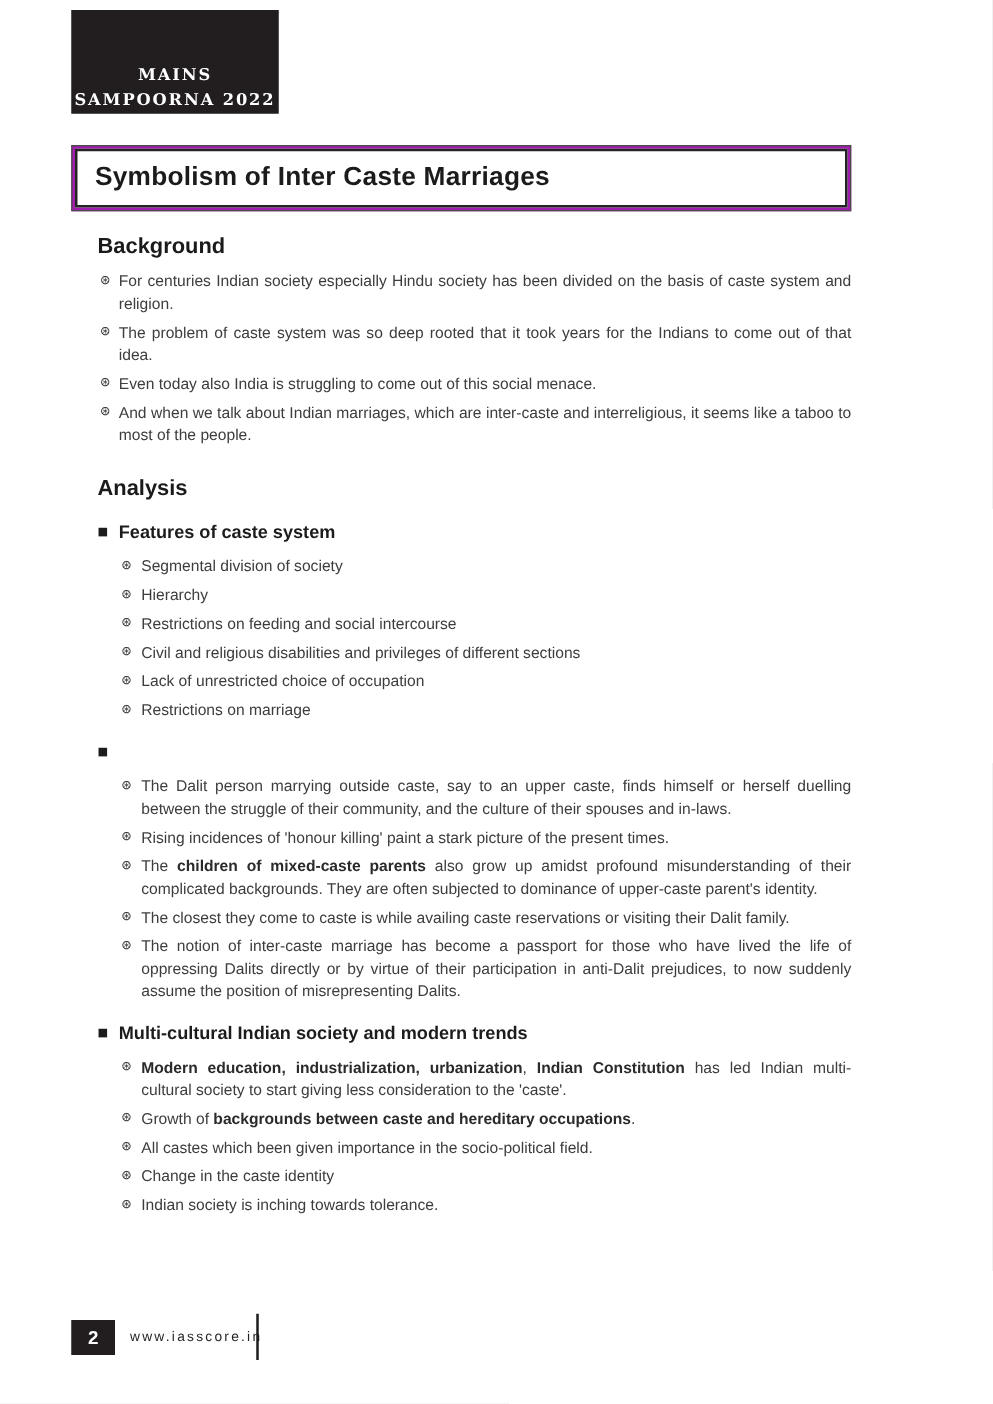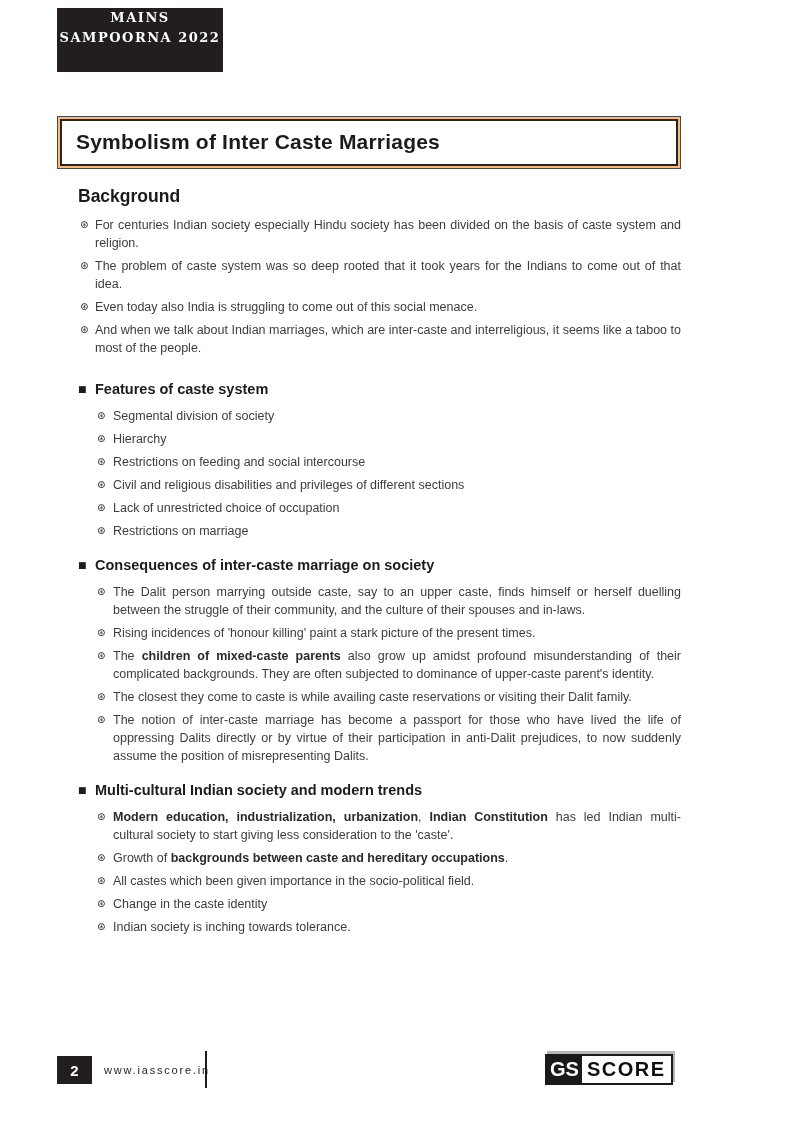--- a/index.html
+++ b/index.html
@@ -1,27 +1,27 @@
 <!DOCTYPE html>
 <html><head>
 <meta charset="utf-8">
 <style>
   html,body{margin:0;padding:0;background:#e8e8e8;}
   .page{position:relative;width:794px;height:1123px;background:#ffffff;margin:0 auto;
         font-family:"Liberation Sans",sans-serif;color:#3d3d3d;overflow:hidden;}
 
   
-  .badge{position:absolute;left:57px;top:8px;width:166px;height:64px;background:#221e1f;
-         color:#fff;display:flex;flex-direction:column;justify-content:flex-start;align-items:center;
+  .badge{position:absolute;left:57px;top:8px;width:166px;height:83px;background:#221e1f;
+         color:#fff;display:flex;flex-direction:column;justify-content:flex-end;align-items:center;
          font-family:"DejaVu Serif",serif;font-weight:bold;font-size:13px;letter-spacing:1.5px;
          line-height:20px;text-align:center;}
 
   
   .title-box{position:absolute;left:57px;top:116px;width:624px;box-sizing:border-box;
-             border:1px solid #4a4a4a;background:#fdba74;padding:2px;}
+             border:1px solid #4a4a4a;background:#a21caf;padding:2px;}
   .title-inner{background:#fff;border:2px solid #242424;padding:9px 14px 10px;}
   .title-inner h1{margin:0;font-size:21px;font-weight:bold;color:#1b1b1b;letter-spacing:0.2px;}
 
   
   .content{position:absolute;left:78px;top:186px;width:603px;}
   h2.sec{font-size:17.5px;font-weight:bold;color:#1a1a1a;margin:0 0 9px 0;}
   section.blk{margin-top:22px;}
   section.blk:first-child{margin-top:0;}
   section.analysis{margin-top:23px;}
   .para{font-size:12.5px;line-height:18px;text-align:justify;margin:0;color:#3d3d3d;}
@@ -89,20 +89,21 @@
             <span class="txt"><span>Even today also India is struggling to come out of this social menace.</span></span>
           </li>
           <li>
             <span class="blt">⊛</span>
             <span class="txt"><span>And when we talk about Indian marriages, which are inter-caste and interreligious, it seems like a taboo to most of the people.</span></span>
           </li>
         </ul>
     </section>
 
     <section class="blk analysis">
+      <h2 class="sec">Analysis</h2>
 
       <div class="sub">
         <h3 class="subhead">
           <span class="sq">■</span>
           <span>Features of caste system</span>
         </h3>
         <ul class="list lvl2">
             <li>
               <span class="blt">⊛</span>
               <span class="txt"><span>Segmental division of society</span></span>
@@ -126,21 +127,20 @@
             <li>
               <span class="blt">⊛</span>
               <span class="txt"><span>Restrictions on marriage</span></span>
             </li>
           </ul>
       </div>
 
       <div class="sub">
         <h3 class="subhead">
           <span class="sq">■</span>
-          <span>Consequences of inter-caste marriage on society</span>
         </h3>
         <ul class="list lvl2">
             <li>
               <span class="blt">⊛</span>
               <span class="txt"><span>The Dalit person marrying outside caste, say to an upper caste, finds himself or herself duelling between the struggle of their community, and the culture of their spouses and in-laws.</span></span>
             </li>
             <li>
               <span class="blt">⊛</span>
               <span class="txt"><span>Rising incidences of 'honour killing' paint a stark picture of the present times.</span></span>
             </li>
@@ -190,18 +190,14 @@
     </section>
 
   </div>
 
   <div class="pagebox">
     <span>2</span>
   </div>
   <a class="site" href="#">www.iasscore.in</a>
   <div class="vbar"></div>
 
-  <div class="logo">
-    <span class="gs">GS</span>
-    <span class="score">SCORE</span>
-  </div>
 
 </div>
 
 </body></html>

